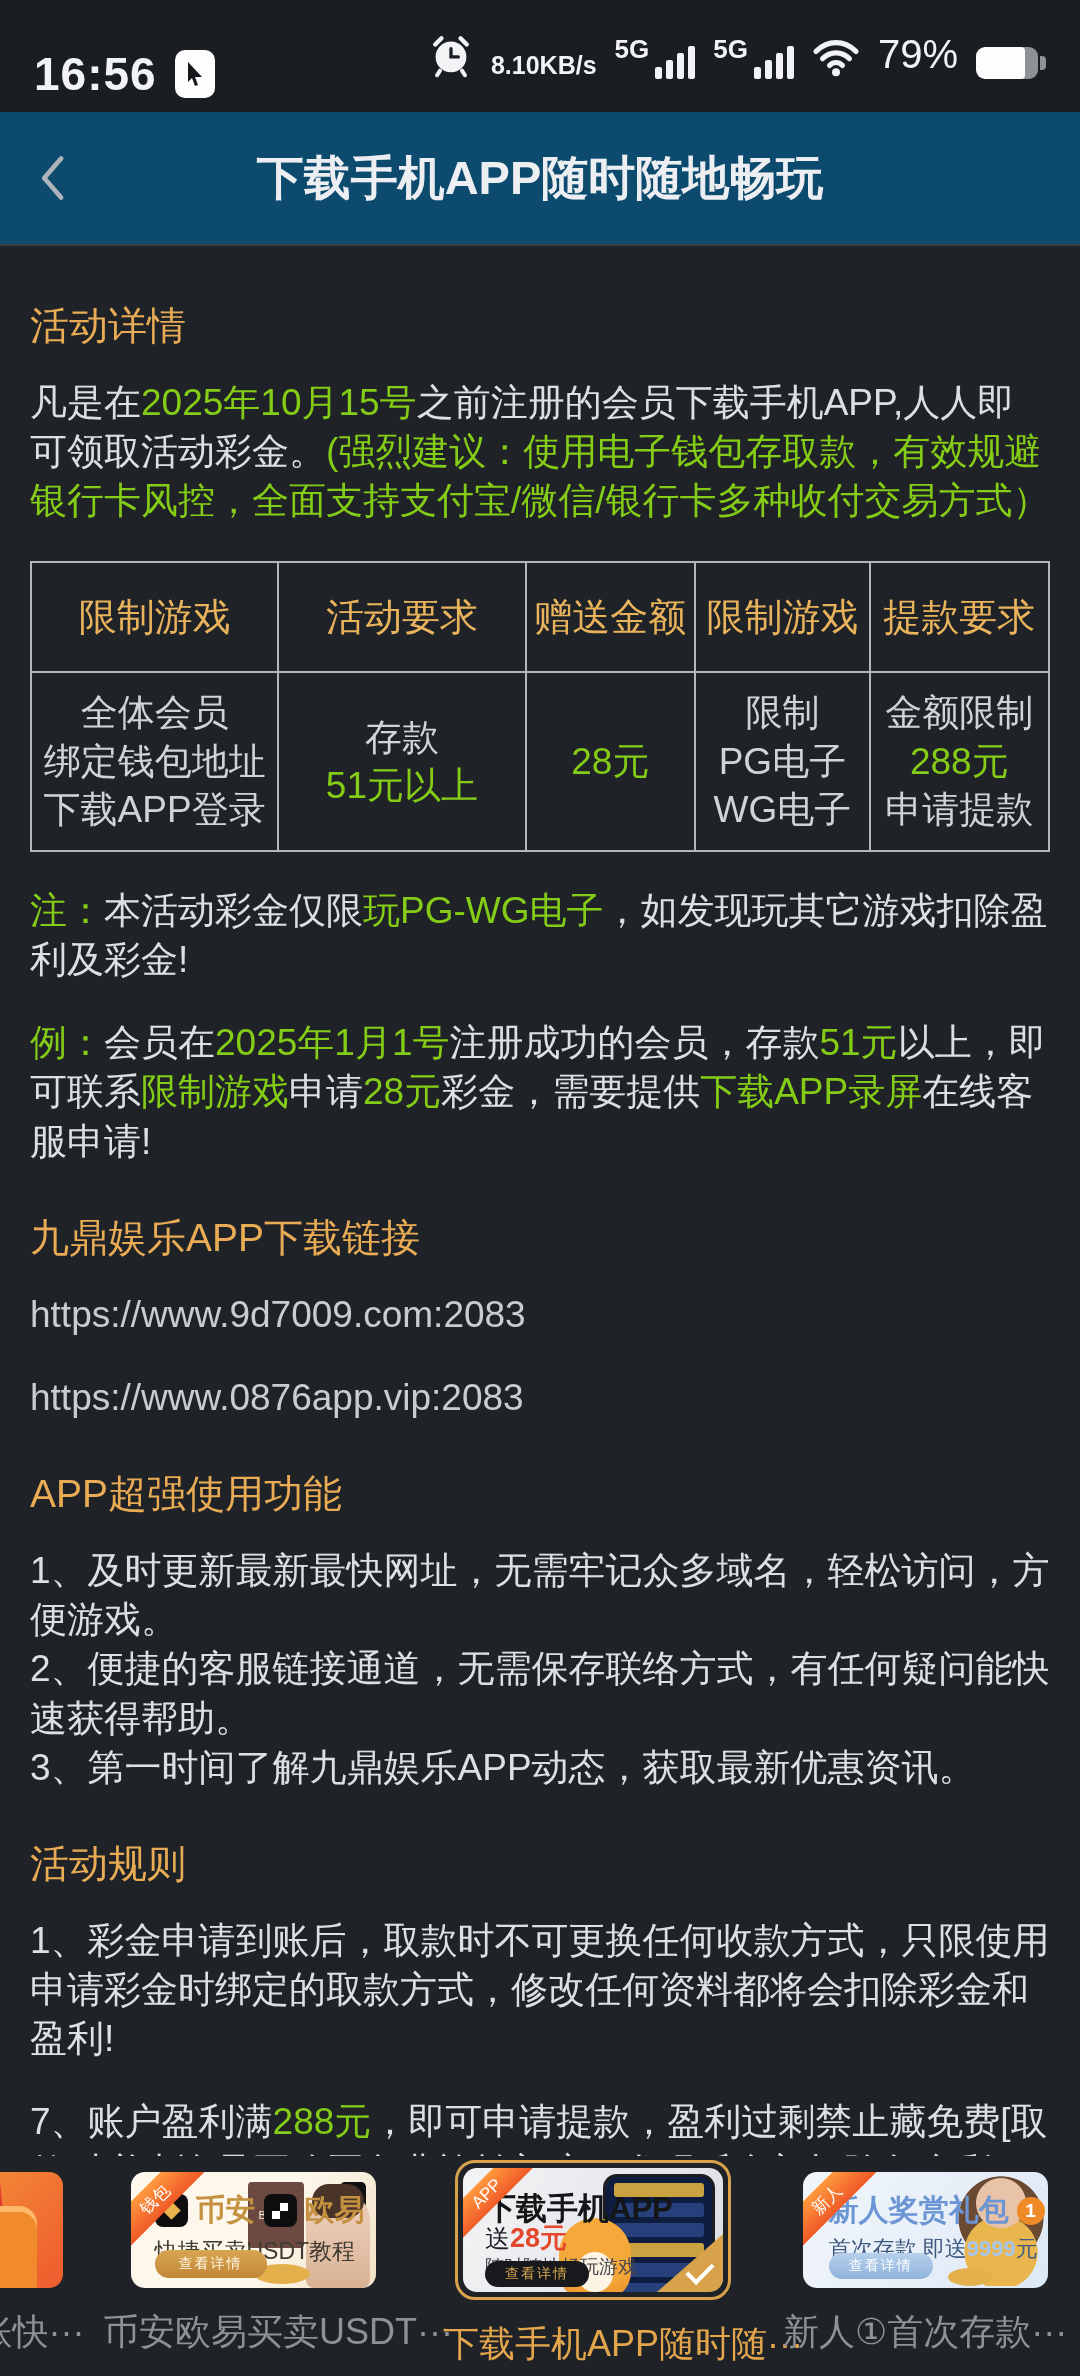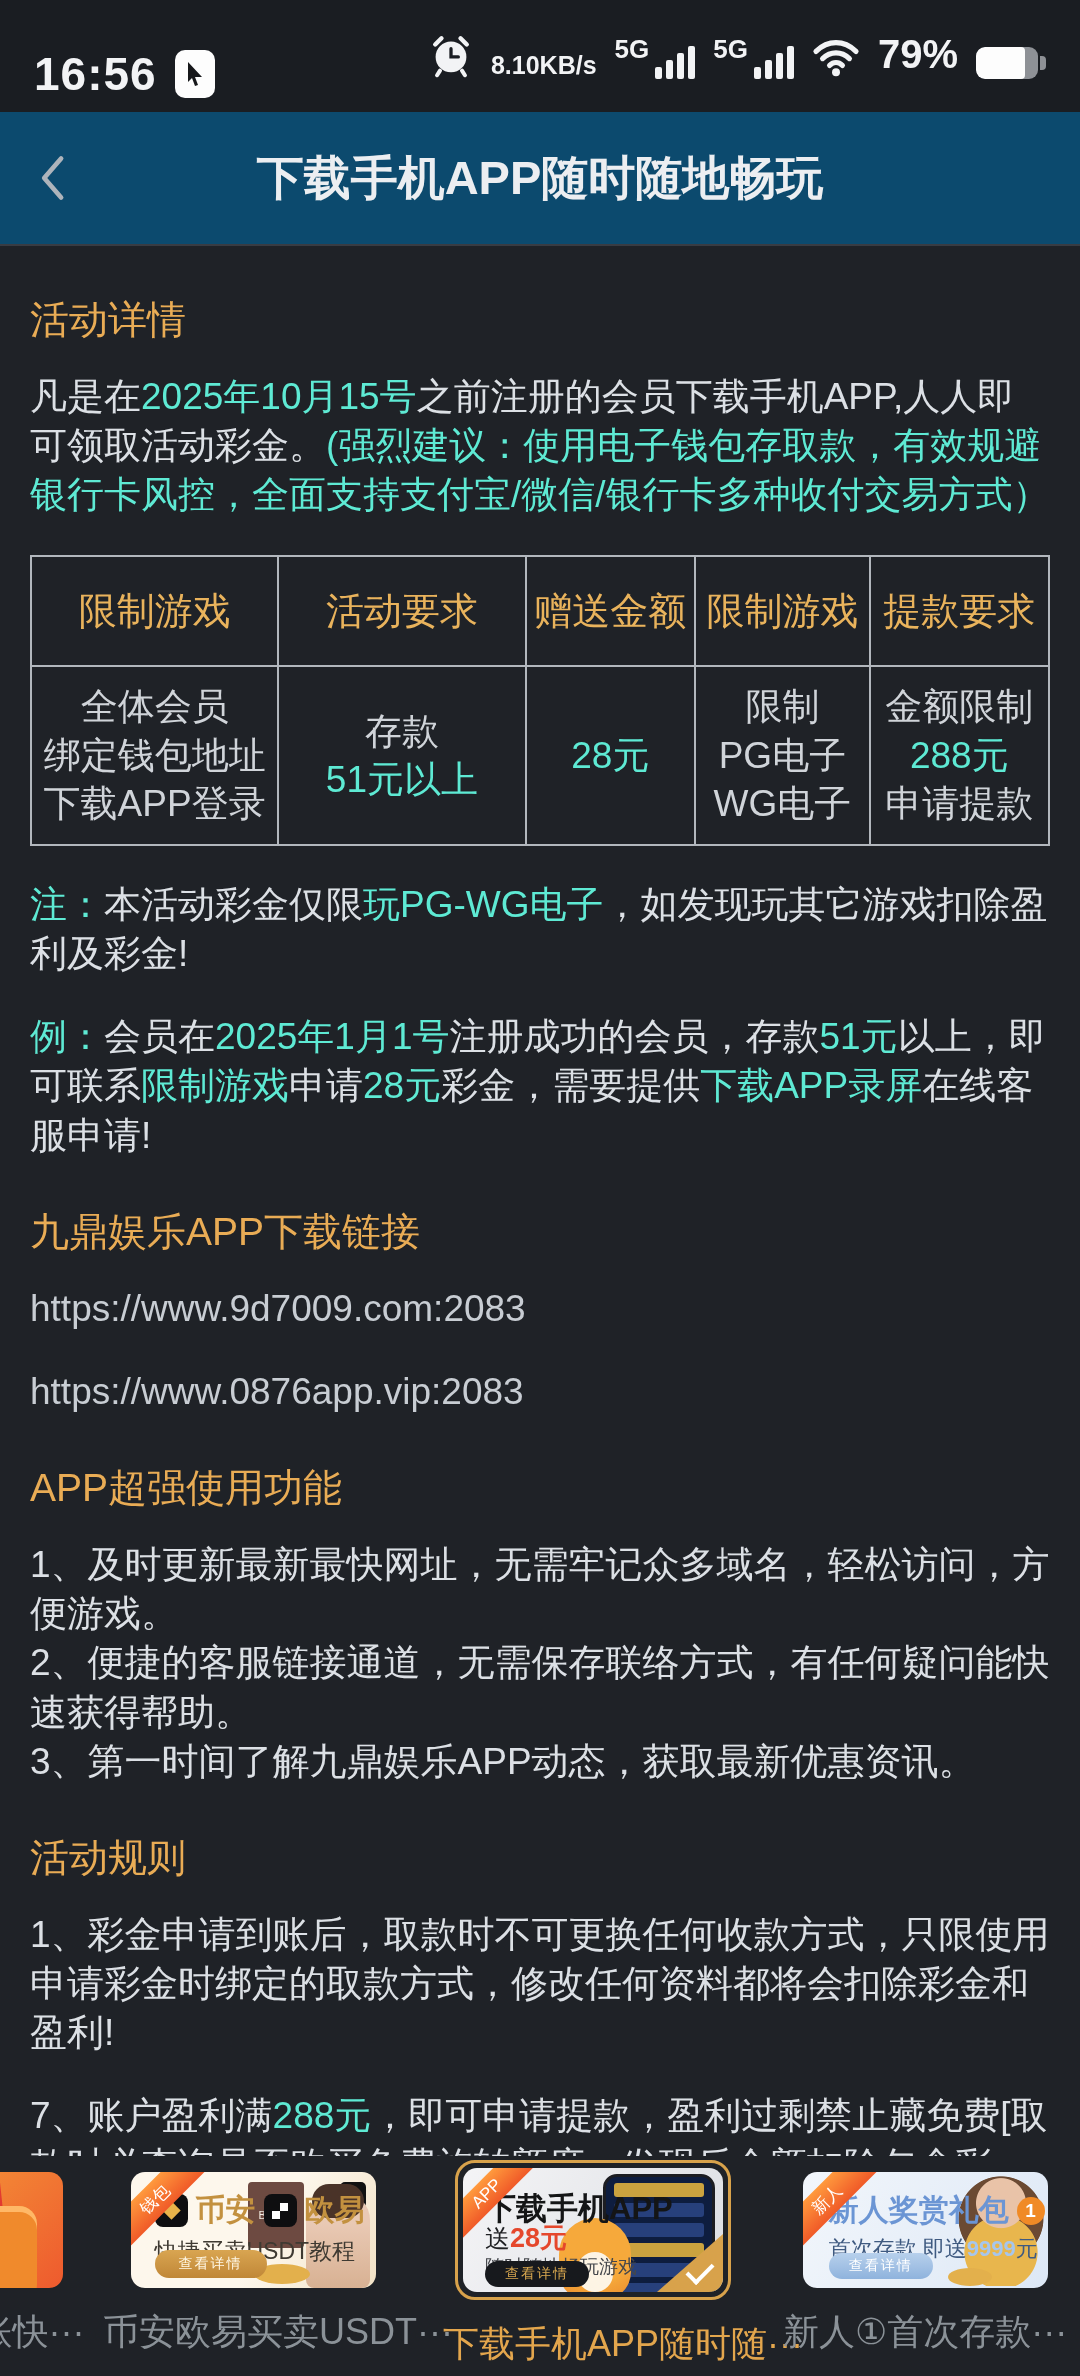--- a/index.html
+++ b/index.html
@@ -23,21 +23,21 @@
     display:flex;align-items:center;justify-content:center;}
   .sb-right{display:flex;align-items:flex-end;gap:18px;}
   .sb-icon{display:flex;align-items:center;}
   .sb-speed{display:flex;flex-direction:row;align-items:flex-start;line-height:27px;
     font-size:25px;font-weight:bold;}
   .sg{display:flex;align-items:flex-end;gap:6px;}
   .sg-label{font-size:26px;font-weight:bold;transform:translateY(-14px);}
   .bars{display:flex;align-items:flex-end;gap:4px;}
   .bars i{display:block;width:7px;background:#f2f3f5;border-radius:2px;}
   .b1{height:12px}.b2{height:19px}.b3{height:26px}.b4{height:33px}
-  .sb-batt-pct{font-size:40px;font-weight:bold;transform:translateY(-2px);text-align:center;}
+  .sb-batt-pct{font-size:40px;font-weight:normal;transform:translateY(-2px);text-align:center;}
   .battery{width:62px;height:32px;border-radius:9px;background:#8e9196;position:relative;overflow:hidden;}
   .battery .fill{position:absolute;left:0;top:0;bottom:0;width:79%;background:#fdfdfd;border-radius:9px 4px 4px 9px;}
   .battery-nub{width:6px;height:14px;background:#8e9196;border-radius:0 4px 4px 0;margin-left:2px;}
   .batt-wrap{display:flex;align-items:center;}
   
   .app-header{
     height:132px;flex:0 0 auto;position:relative;
     display:flex;align-items:center;justify-content:center;
     border-bottom:2px solid #383c43;background:#0c4a6e;
   }
@@ -46,21 +46,21 @@
   .page-title{font-size:47px;font-weight:bold;color:#eceef1;}
   
   .content{flex:1 1 auto;min-height:0;overflow:hidden;
     padding:24px 30px 0;box-sizing:border-box;
     font-size:37px;line-height:1.33;}
   .section-h{font-size:39px;font-weight:400;color:#e9ac55;margin:46px 0 0;}
   .content p{margin:34px 0 0;}
   .section-h + p, .section-h + .features{margin-top:26px;}
   .seg-w{color:#dce0e5;}
   .seg-w2{color:#d0d4d9;}
-  .seg-g{color:#5eead4;margin-top:22px;}
+  .seg-g{color:#84cc16;margin-top:22px;}
   .url-line{color:#c8cdd3;}
   .features p{margin:0;}
   .features{margin-top:34px;}
   
   table.promo-table{width:100%;border-collapse:collapse;margin-top:36px;text-align:center;table-layout:fixed;}
   .promo-table th{border:2px solid #b2b7bd;color:#e9b35c;font-weight:400;font-size:38px;height:108px;padding:0 4px;}
   .promo-table td{border:2px solid #b2b7bd;font-size:37px;line-height:1.3;padding:16px 4px;}
   .cw1{width:24.5%}.cw2{width:24.5%}.cw3{width:16.5%}.cw4{width:17%}.cw5{width:17.5%}
   
   .carousel{flex:0 0 auto;height:216px;overflow:hidden;padding-top:4px;}
@@ -193,21 +193,21 @@
   <div class="app-header">
     <span class="back-btn">
       <svg width="34" height="52" viewBox="0 0 24 40">
           <polyline points="19,5 6,20 19,35" fill="none" stroke="#aeb4bb" stroke-width="3.6" stroke-linecap="round" stroke-linejoin="round"></polyline>
         </svg>
     </span>
     <span class="page-title">下载手机APP随时随地畅玩</span>
   </div>
 
   <div class="content">
-    <h2 class="section-h" style="margin-top:24px">活动详情</h2>
+    <h2 class="section-h" style="margin-top:30px">活动详情</h2>
 
     <p><span class="seg-w">凡是在</span><span class="seg-g">2025年10月15号</span><span class="seg-w">之前注册的会员下载手机APP,人人即可领取活动彩金。</span><span class="seg-g">(强烈建议：使用电子钱包存取款，有效规避银行卡风控，全面支持支付宝/微信/银行卡多种收付交易方式）</span></p>
 
     <table class="promo-table">
       <tbody>
           <tr>
         <th class="cw1">限制游戏</th>
         <th class="cw2">活动要求</th>
         <th class="cw3">赠送金额</th>
         <th class="cw4">限制游戏</th>

